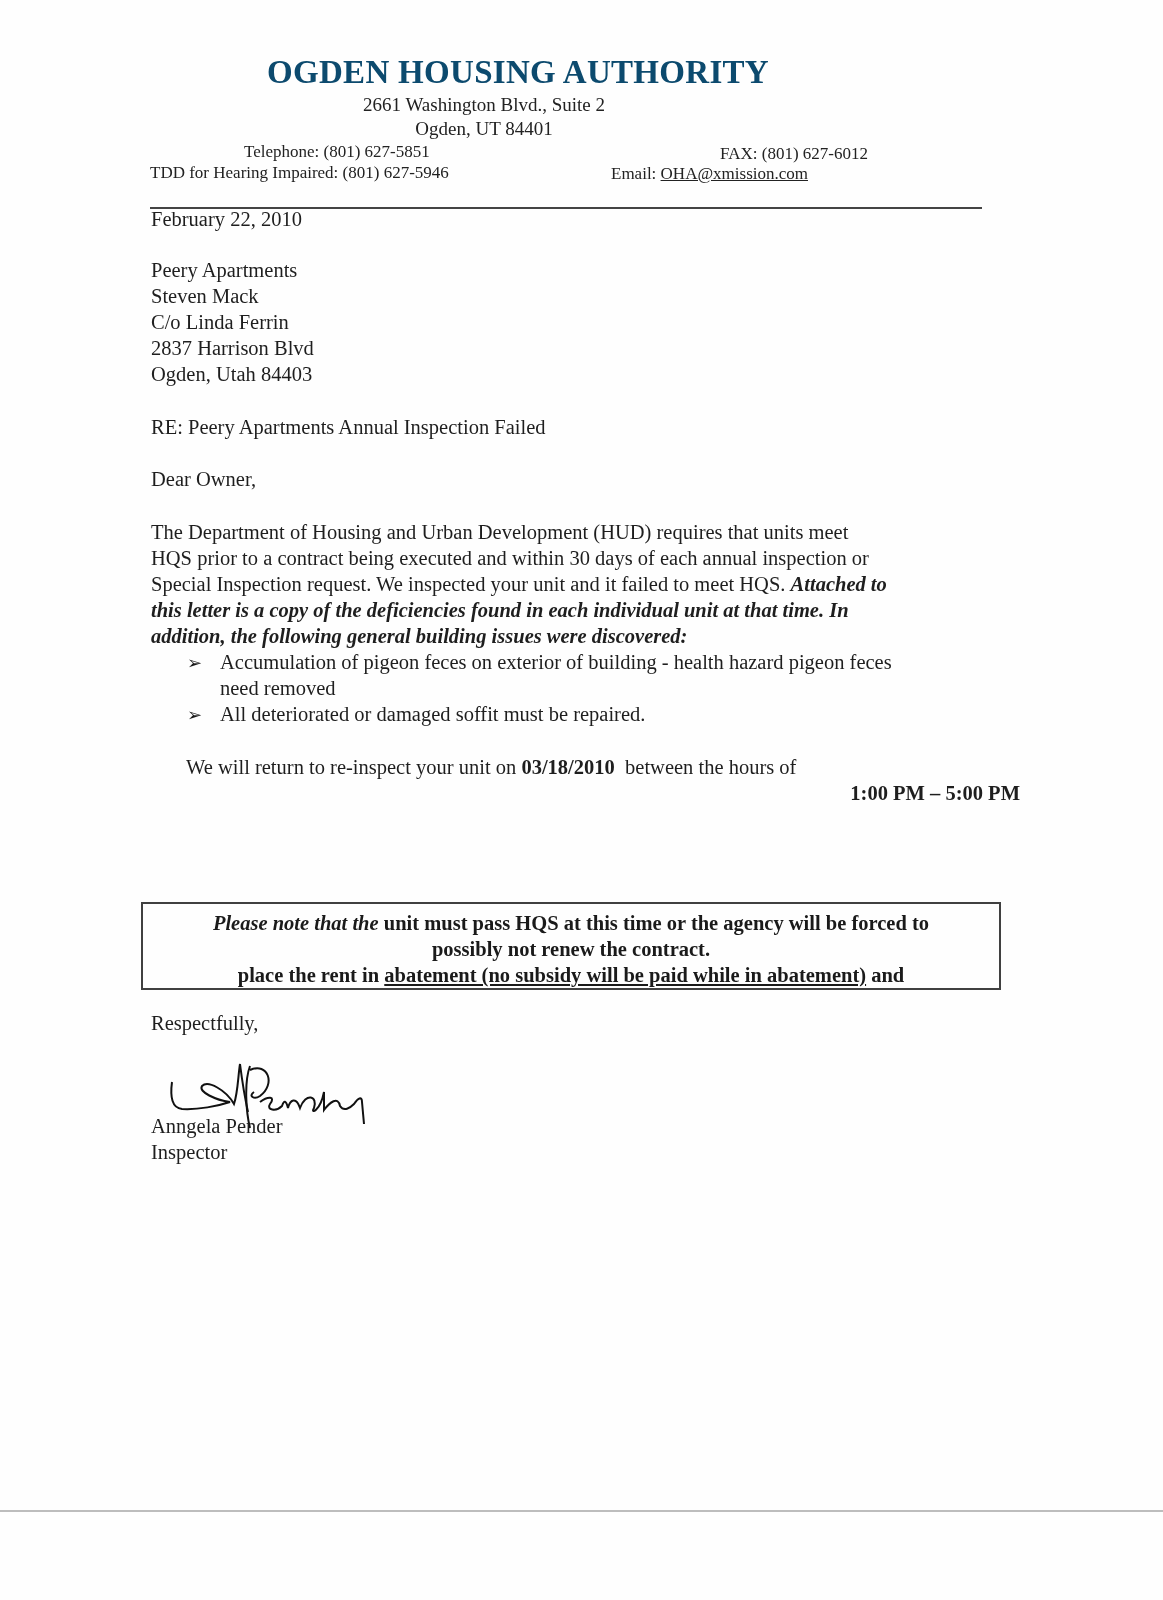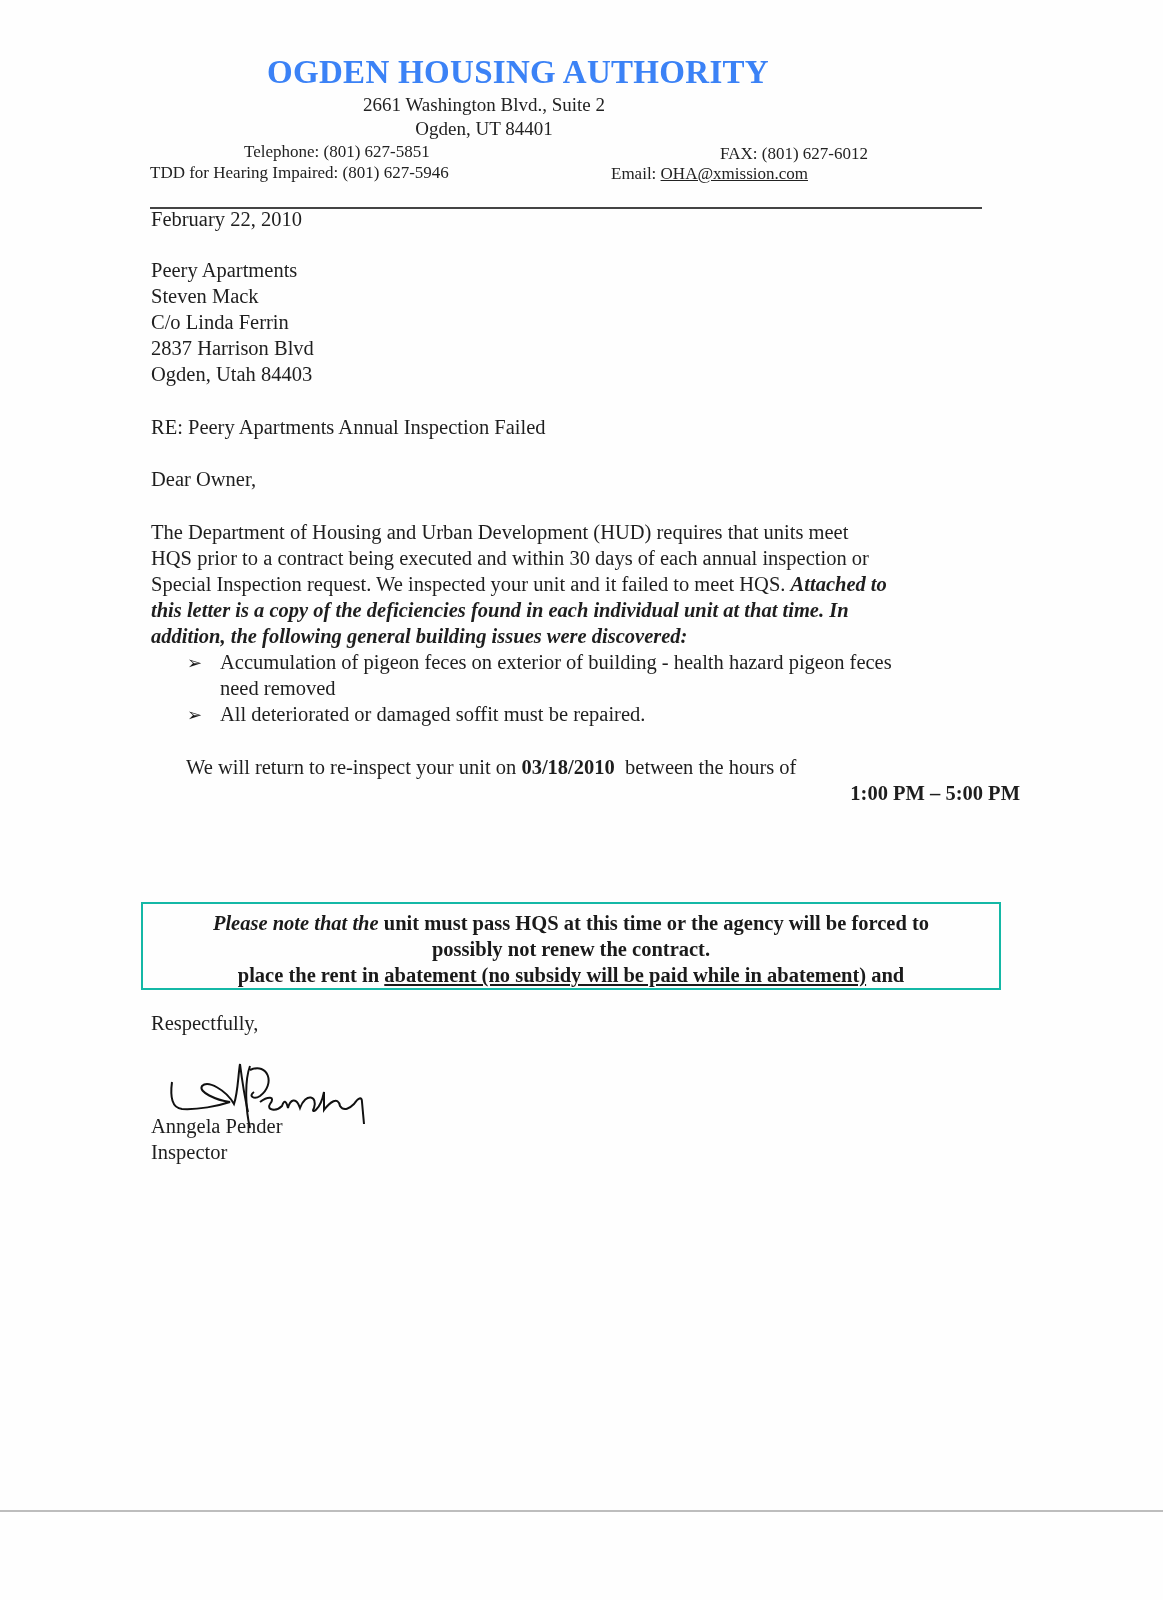--- a/index.html
+++ b/index.html
@@ -3,32 +3,32 @@
   <meta charset="utf-8">
   <style>
     html, body { margin: 0; padding: 0; }
     body {
       width: 1163px; height: 1600px; background: #fefefe; position: relative;
       font-family: "Liberation Serif", "DejaVu Serif", serif; color: #1a1a1a; overflow: hidden;
     }
     .abs { position: absolute; }
     .title {
       left: 0; width: 1036px; top: 54px; text-align: center;
-      font-size: 33px; font-weight: bold; letter-spacing: 0.3px; color: #3b82f6;
+      font-size: 33px; font-weight: bold; letter-spacing: 0.3px; color: #0c4a6e;
     }
     .center-line { left: 0; width: 968px; text-align: center; font-size: 19px; color: #222; }
     .contact { font-size: 17px; color: #222; white-space: nowrap; }
     .email-link { text-decoration: underline; }
     .rule { left: 150px; width: 832px; top: 207px; height: 2px; background: #444; }
     .body-text { font-size: 20.5px; color: #1e1e1e; white-space: nowrap; }
     .bi { font-weight: bold; font-style: italic; }
     .bullet-arrow { font-size: 18px; }
     .notice-box {
       left: 141px; top: 902px; width: 860px; height: 88px;
-      border: 2px solid #14b8a6; box-sizing: border-box;
+      border: 2px solid #404040; box-sizing: border-box;
       text-align: center; font-size: 20.5px; line-height: 26px; padding-top: 6px;
       font-weight: bold;
     }
     .notice-box .it { font-style: italic; }
     .notice-box .ul { text-decoration: underline; }
     .bottom-rule { left: 0; width: 1163px; top: 1510px; height: 2px; background: #bdbdbd; }
     svg.sig { position: absolute; left: 168px; top: 1062px; }
   </style>
 </head>
 <body>

